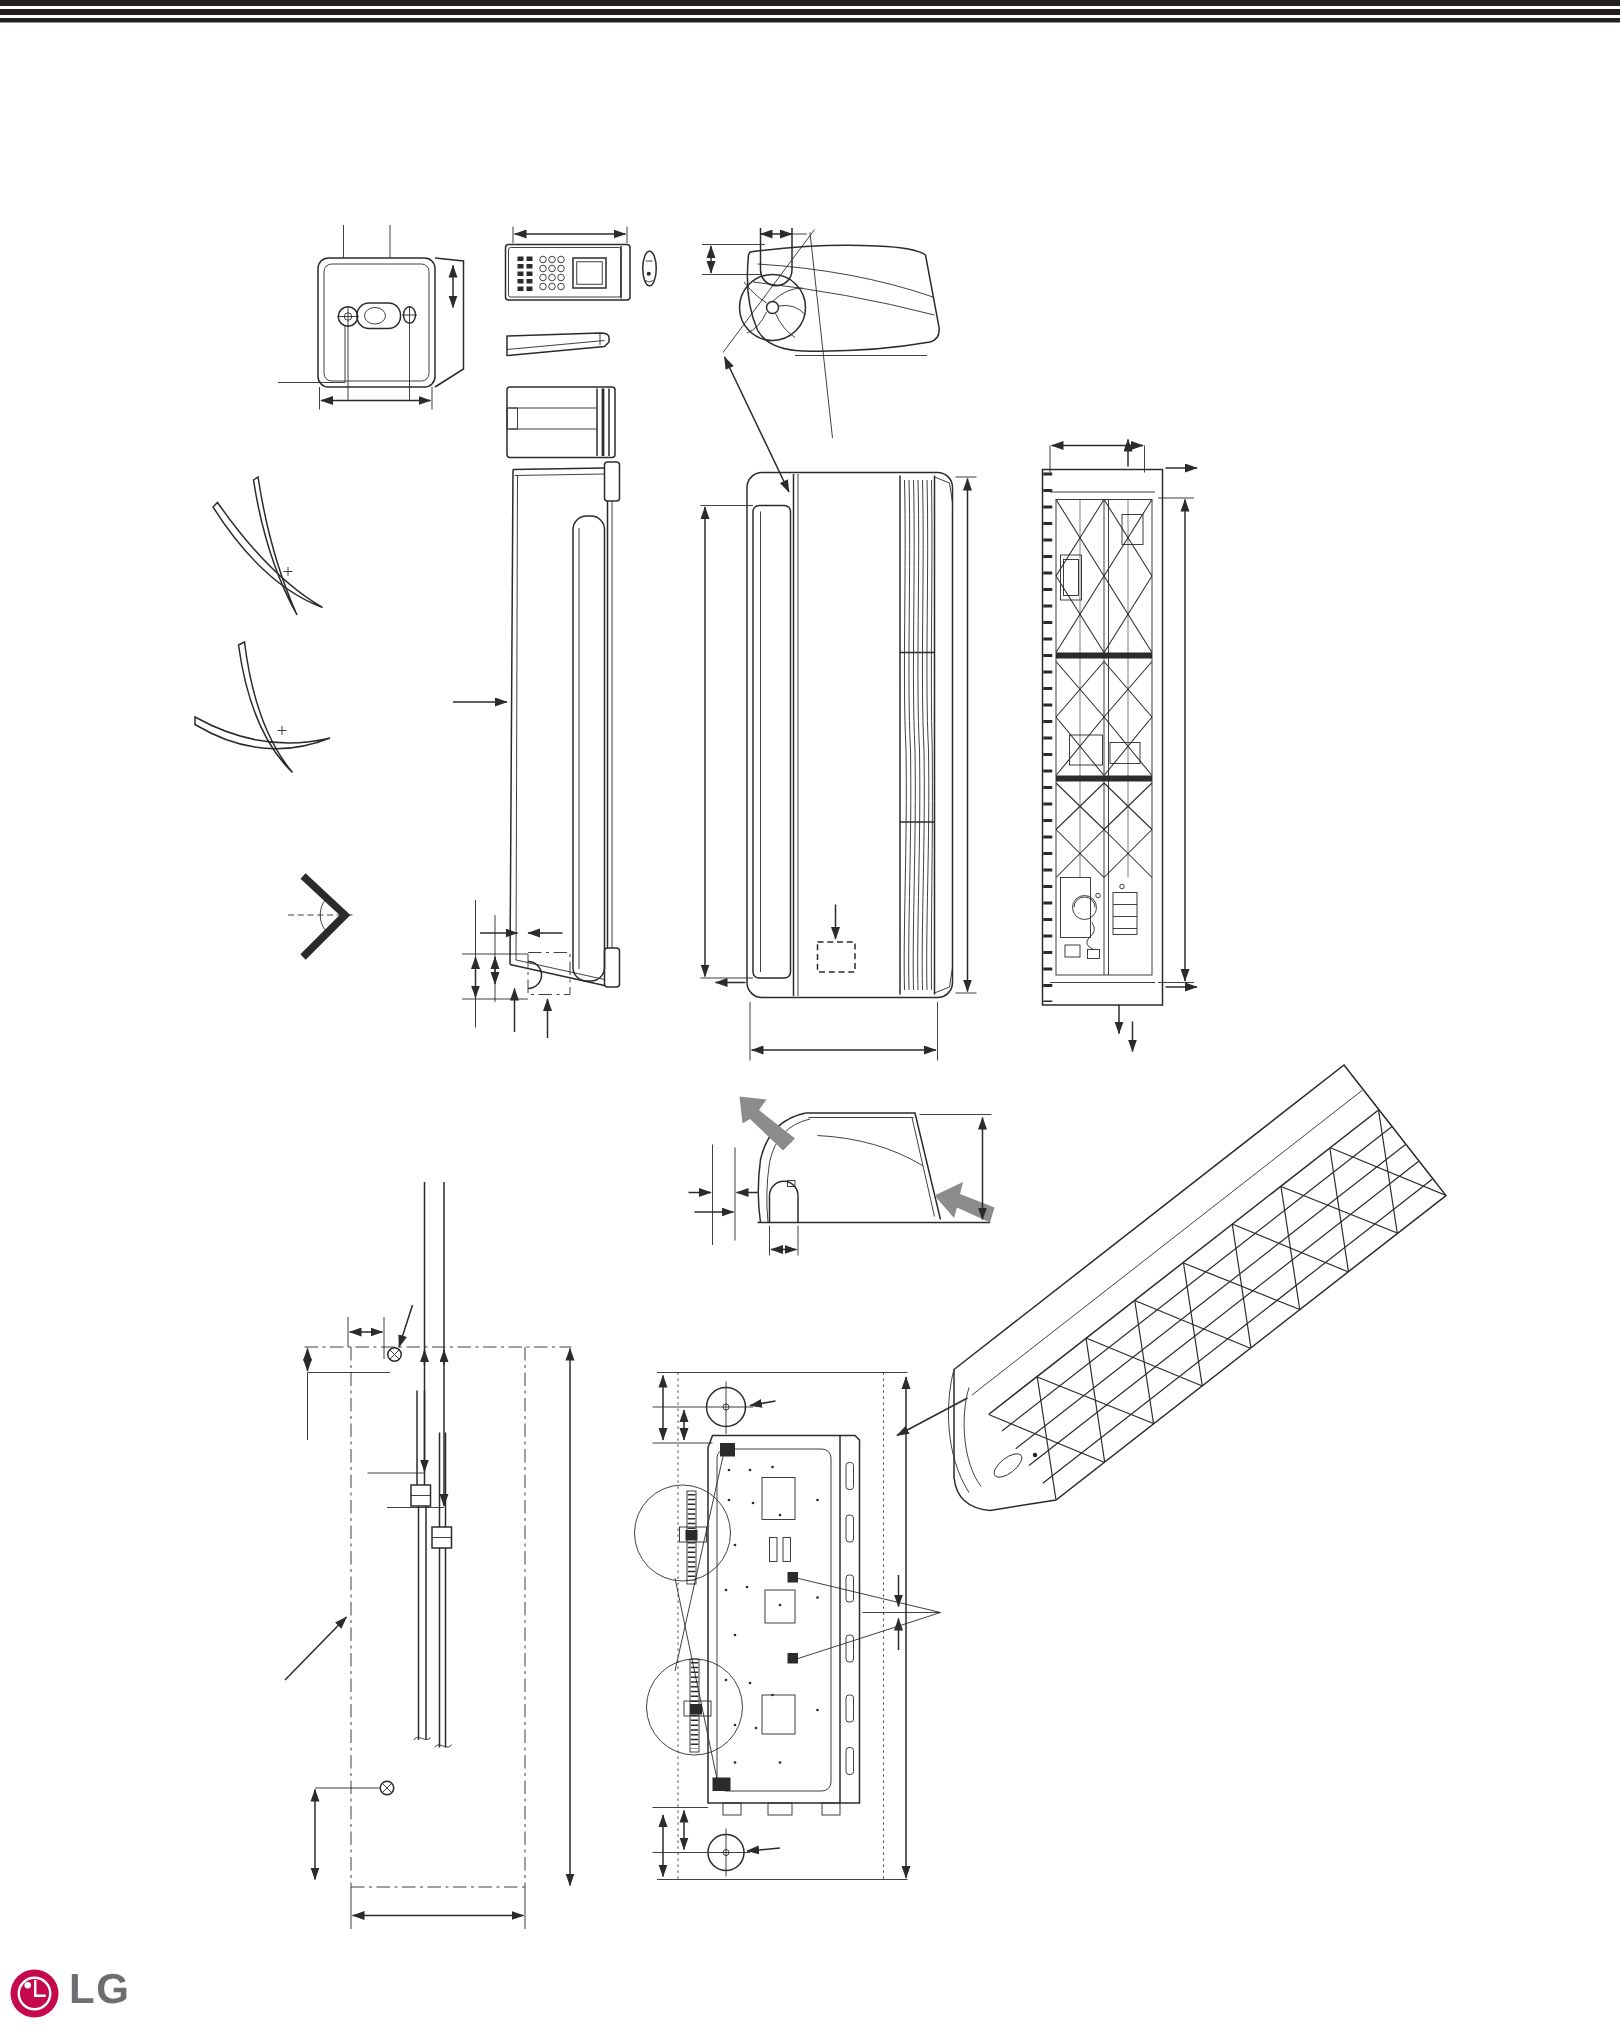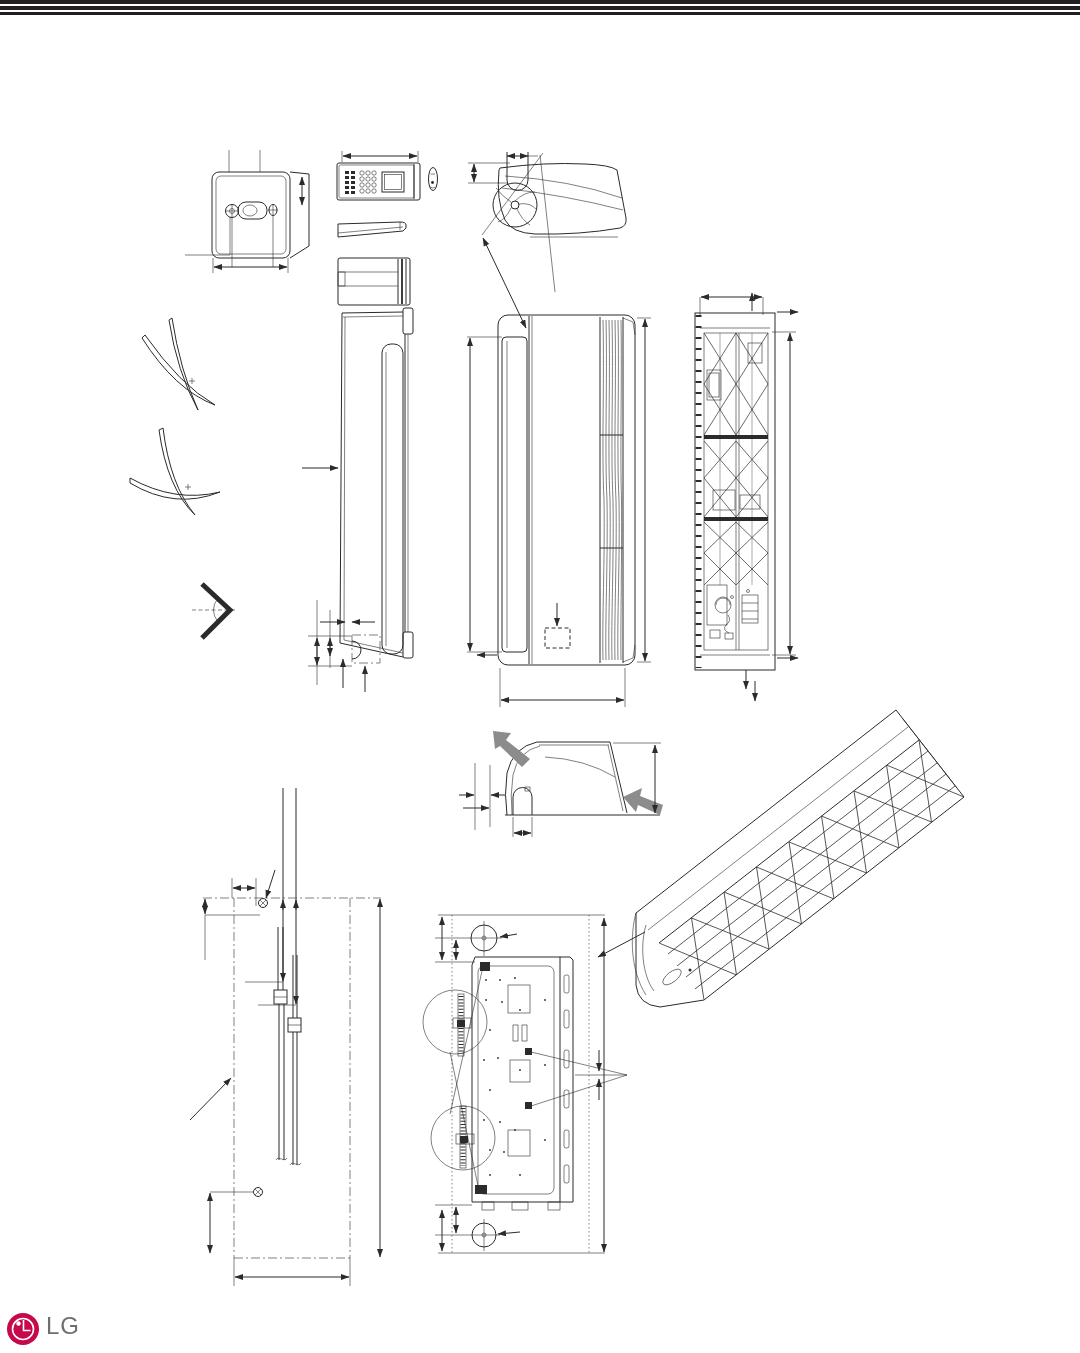--- a/index.html
+++ b/index.html
@@ -8,21 +8,21 @@
   .stripe{position:absolute;left:0;width:1080px;background:#231f20;}
   .fig{position:absolute;}
   .ln{fill:none;stroke:#2b2b2b;stroke-width:1;}
   .thin{fill:none;stroke:#2b2b2b;stroke-width:.6;}
   .thk{fill:none;stroke:#2b2b2b;stroke-width:1.8;}
   .fillb{fill:#2b2b2b;stroke:none;}
   .dash{stroke-dasharray:4 2.5;}
   .dashdot{stroke-dasharray:9 3 2 3;}
   .dot{stroke-dasharray:1.5 2.5;}
   .gray{fill:#8c8c8c;stroke:none;}
-  .logo-text{position:absolute;left:46px;top:1308px;font-size:24px;font-weight:400;
+  .logo-text{position:absolute;left:46px;top:1308px;font-size:28px;font-weight:700;
              color:#6d6e71;letter-spacing:1px;line-height:36px;}
 </style>
 </head>
 <body>
 
 <div class="page">
 
   <svg width="0" height="0" style="position:absolute">
     <defs>
       <marker id="ae" markerWidth="9" markerHeight="7" refX="8" refY="3" orient="auto" markerUnits="userSpaceOnUse">

